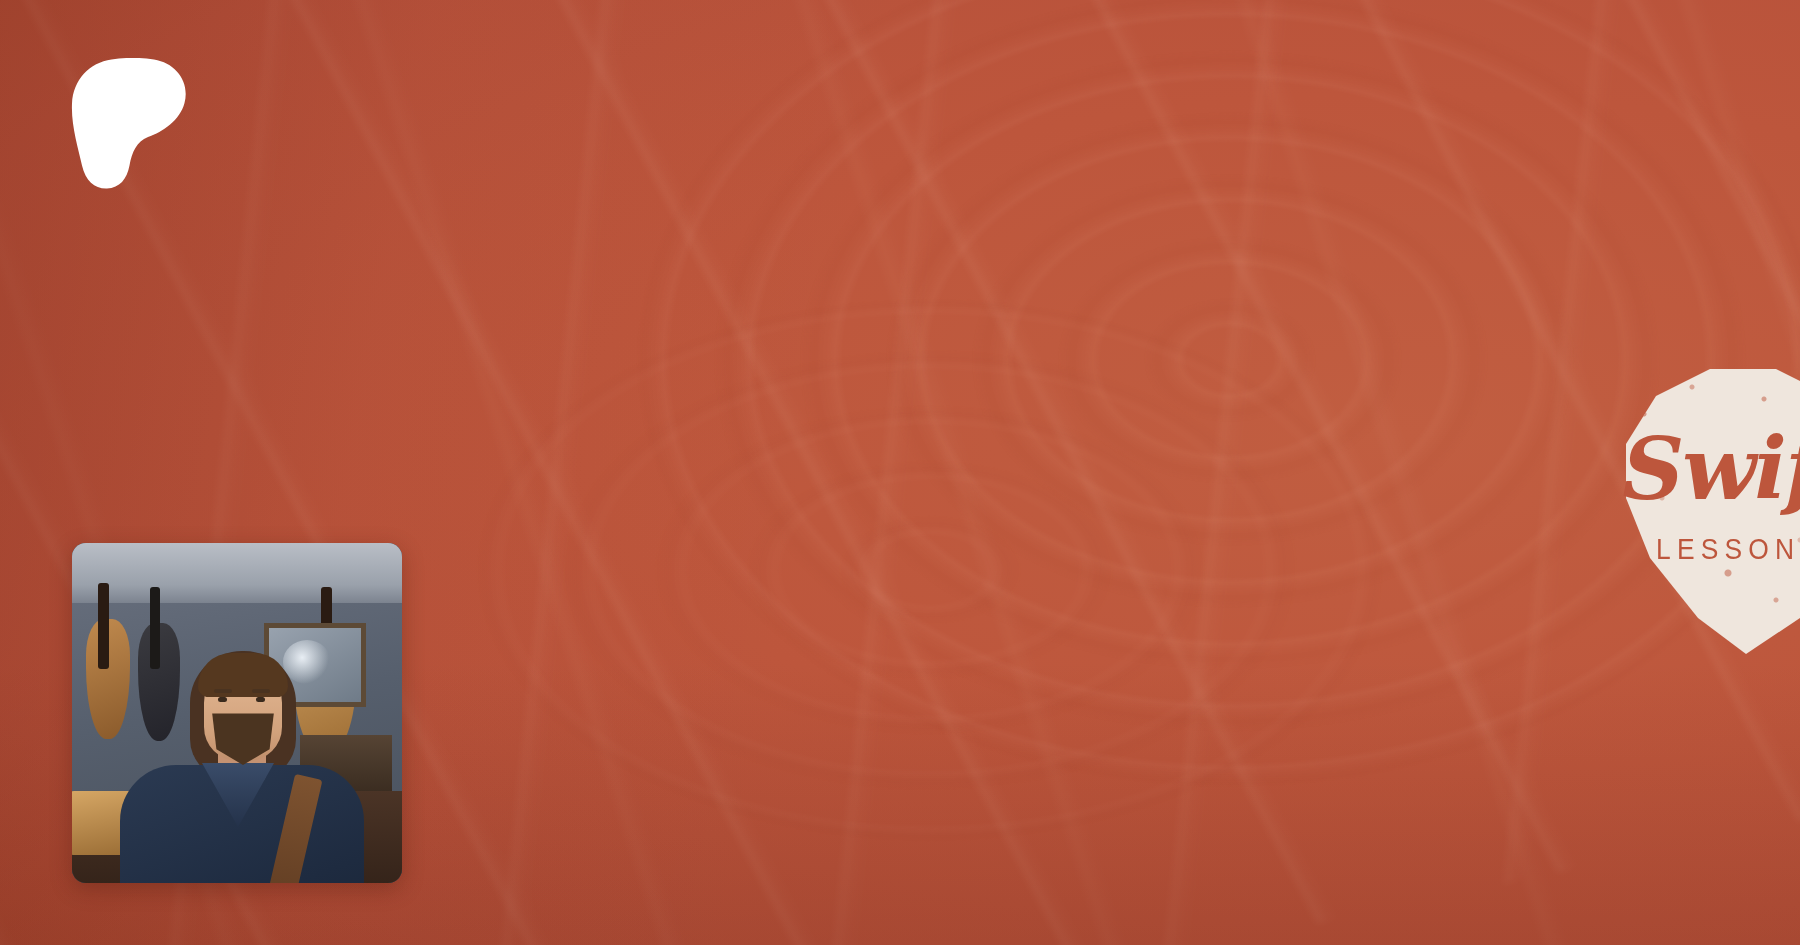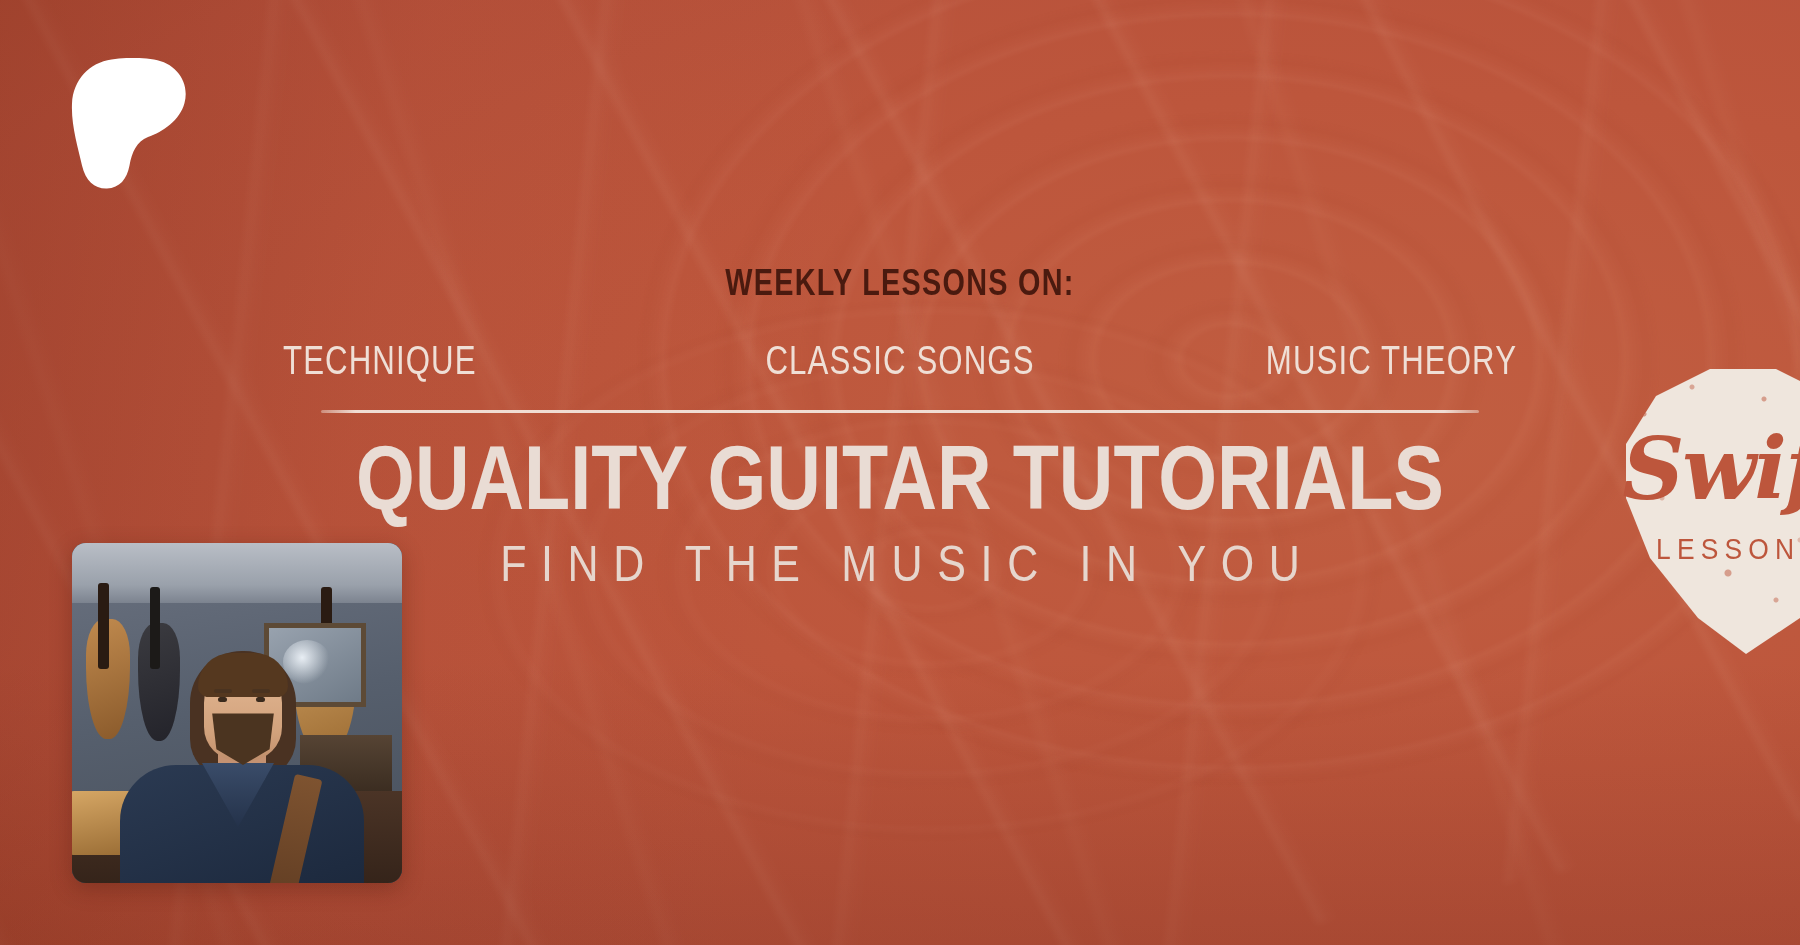--- a/index.html
+++ b/index.html
@@ -394,36 +394,20 @@
   <div class="bg-streaks"></div>
   <div class="bg-streaks-2"></div>
   <div class="bg-vignette"></div>
 
   <div class="patreon-logo">
     <svg viewBox="0 0 118 132" xmlns="http://www.w3.org/2000/svg" aria-hidden="true">
       <path d="M41.5 1.5C19.5 4.5 3 22 2 45.5c-1 22 6 44 10 62 3.5 15.5 13 23.5 25 23 12.5-.5 20-9.5 22.5-23 2.5-13.5 7-24 18.5-28.5C93 74 110 62 114.5 45 120 24 106 5 84 1.5c-14-2.2-28.5-2.2-42.5 0z" fill="#ffffff"></path>
     </svg>
   </div>
 
-  <div class="center-block">
-
-    <div class="weekly-on">WEEKLY LESSONS ON:</div>
-
-    <div class="topics">
-      <div class="topic topic--technique">TECHNIQUE</div>
-      <div class="topic topic--classic">CLASSIC SONGS</div>
-      <div class="topic topic--theory">MUSIC THEORY</div>
-    </div>
-
-    <div class="divider"></div>
-
-    <div class="headline">QUALITY GUITAR TUTORIALS</div>
-
-    <div class="tagline">FIND THE MUSIC IN YOU</div>
-  </div>
 
   <div class="video-card">
     <div class="vc-scene">
       <div class="vc-wall"></div>
       <div class="vc-ceiling"></div>
       <div class="vc-floor"></div>
 
       <div class="vc-guitar-wall g1"></div>
       <div class="g1n"></div>
       <div class="vc-guitar-wall g2"></div>

